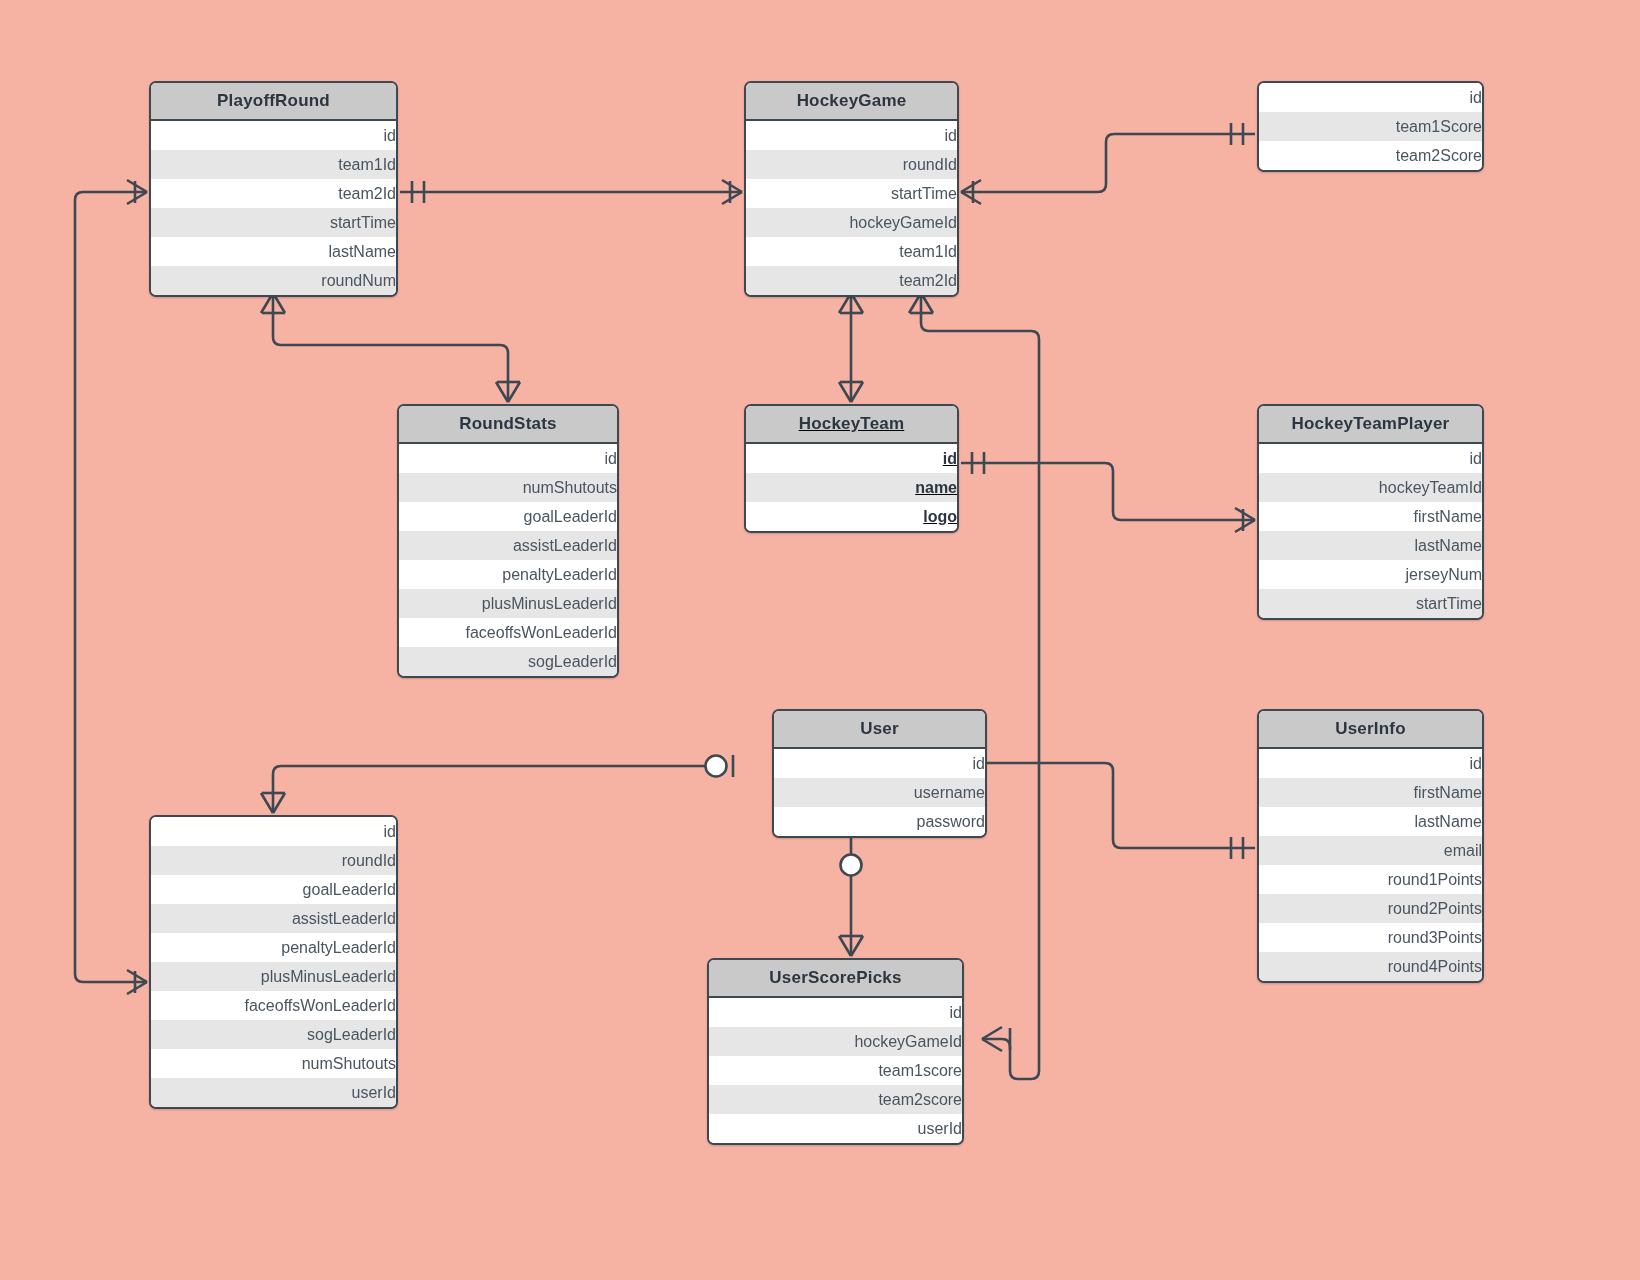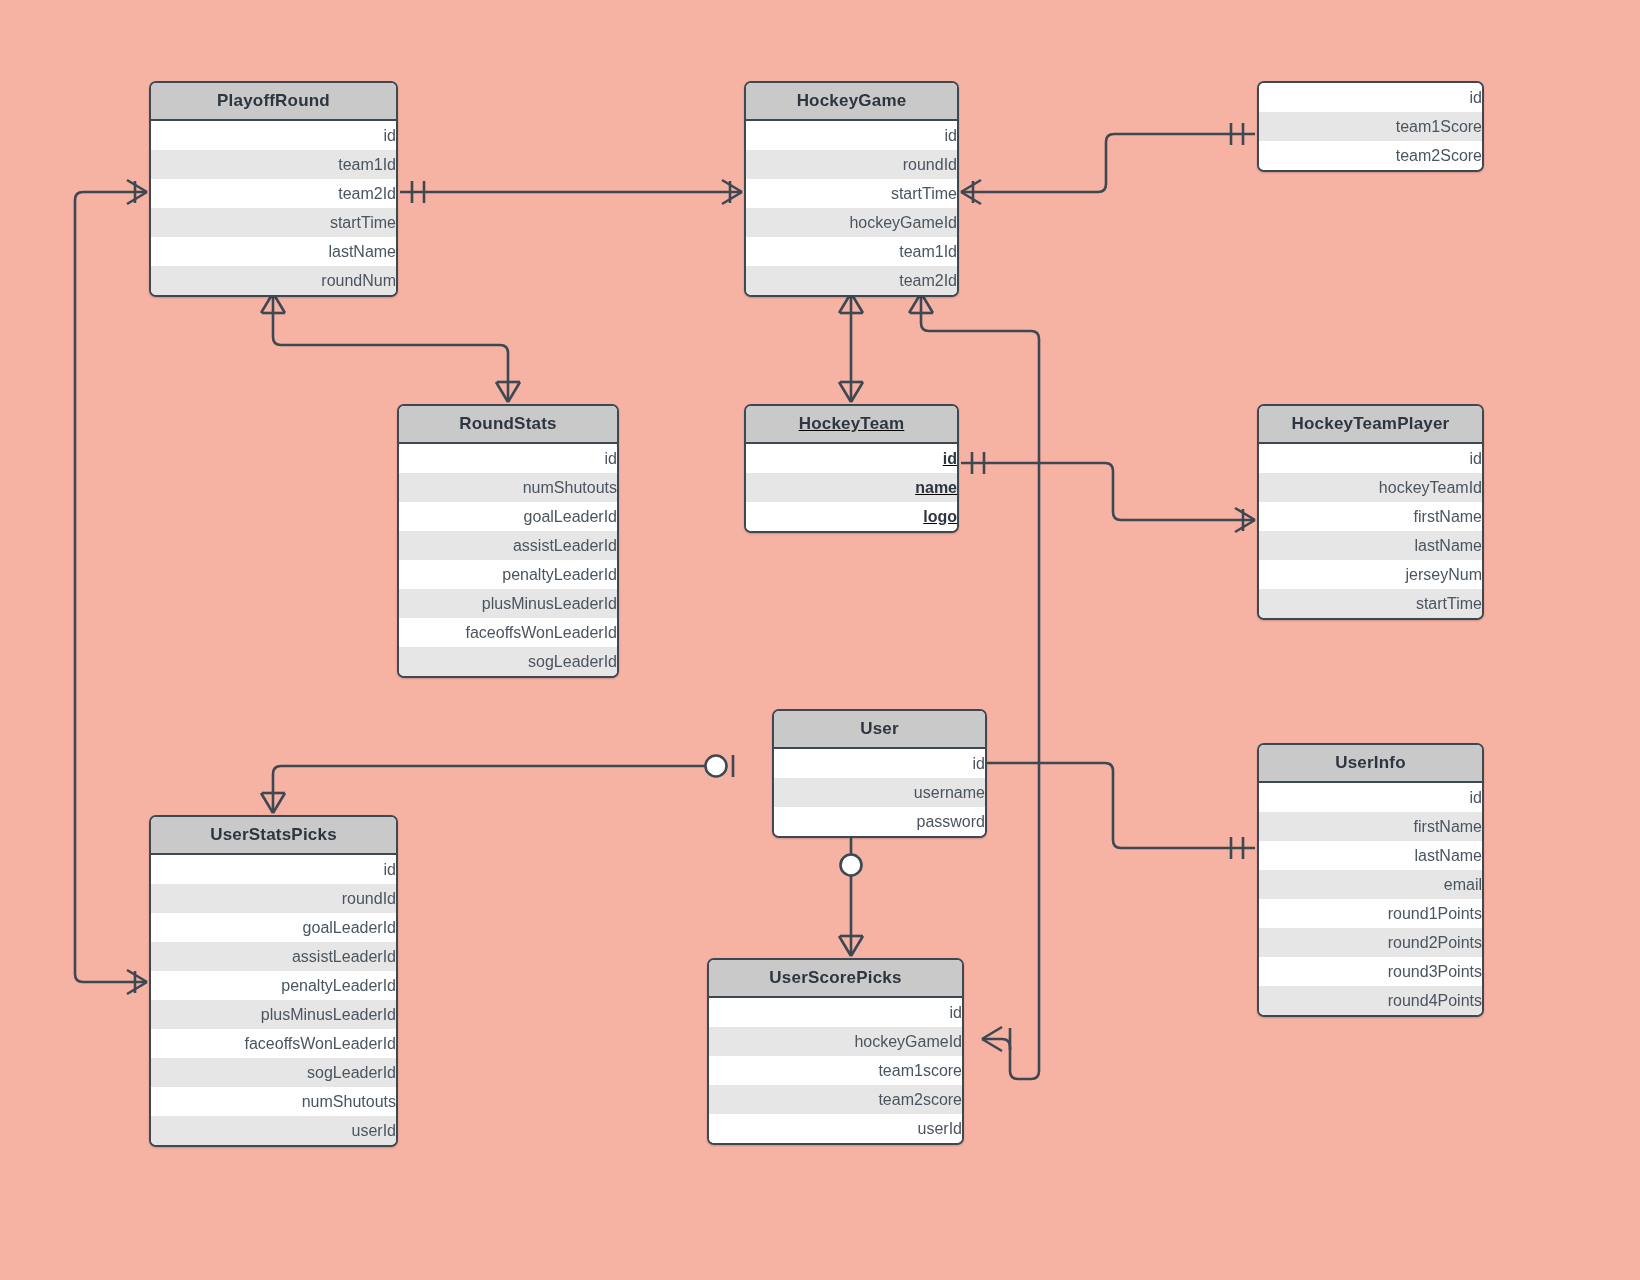--- a/index.html
+++ b/index.html
@@ -182,35 +182,34 @@
         </div>
       </div>
       <div class="entity" style="left: 744px; top: 709px; width: 215px; margin-left: 28px;">
         <div class="entity-title">User</div>
         <div class="attrs">
           <div class="attr">id</div>
           <div class="attr alt">username</div>
           <div class="attr">password</div>
         </div>
       </div>
-      <div class="entity" style="left: 1257px; top: 743px; width: 227px;">
+      <div class="entity" style="left: 1257px; top: 709px; width: 227px;">
         <div class="entity-title">UserInfo</div>
         <div class="attrs">
           <div class="attr">id</div>
           <div class="attr alt">firstName</div>
           <div class="attr">lastName</div>
           <div class="attr alt">email</div>
           <div class="attr">round1Points</div>
           <div class="attr alt">round2Points</div>
           <div class="attr">round3Points</div>
           <div class="attr alt">round4Points</div>
         </div>
       </div>
       <div class="entity" style="left: 149px; top: 815px; width: 249px;">
-        <div class="entity-title">UserStatsPicks</div>
         <div class="attrs">
           <div class="attr">id</div>
           <div class="attr alt">roundId</div>
           <div class="attr">goalLeaderId</div>
           <div class="attr alt">assistLeaderId</div>
           <div class="attr">penaltyLeaderId</div>
           <div class="attr alt">plusMinusLeaderId</div>
           <div class="attr">faceoffsWonLeaderId</div>
           <div class="attr alt">sogLeaderId</div>
           <div class="attr">numShutouts</div>

